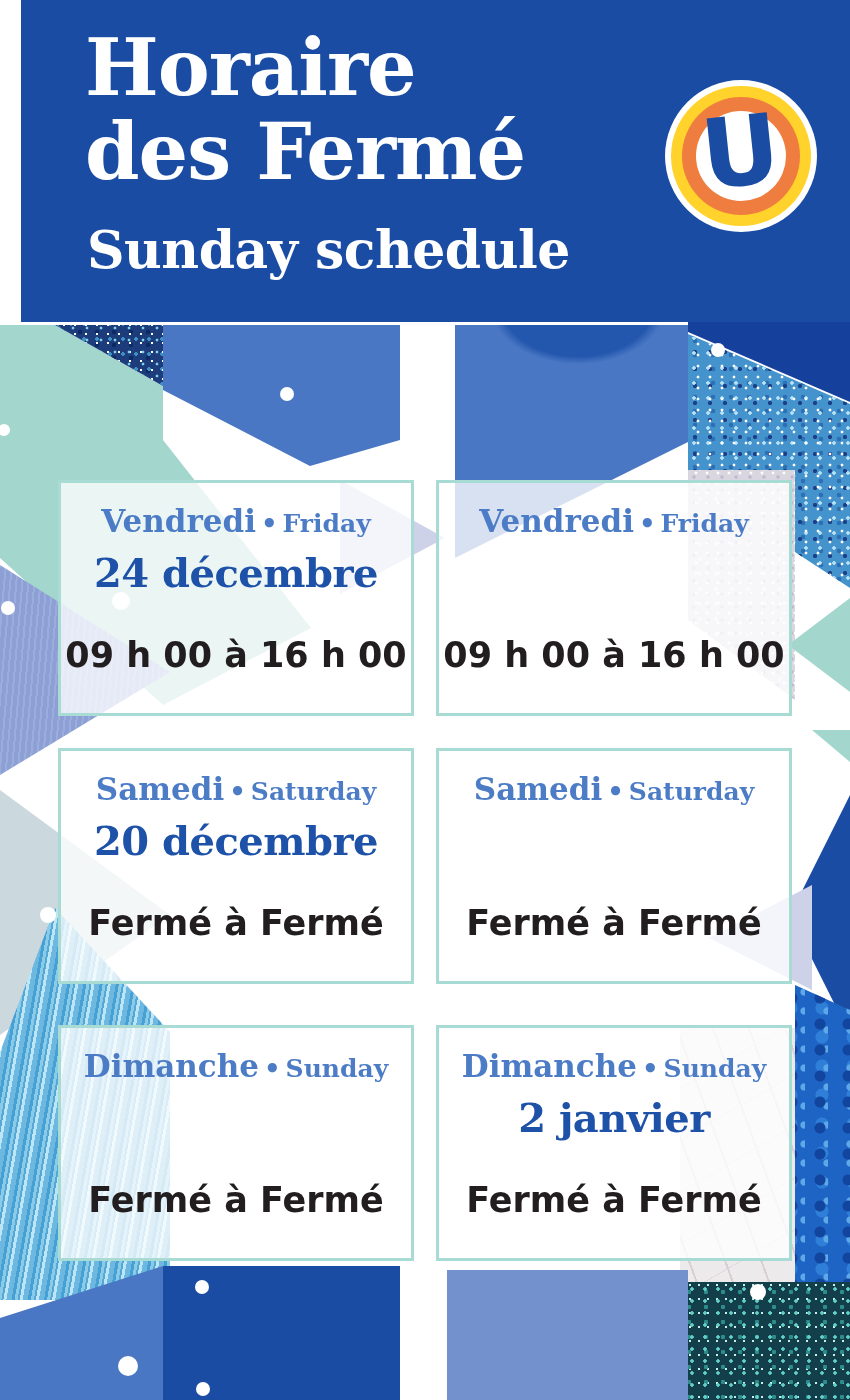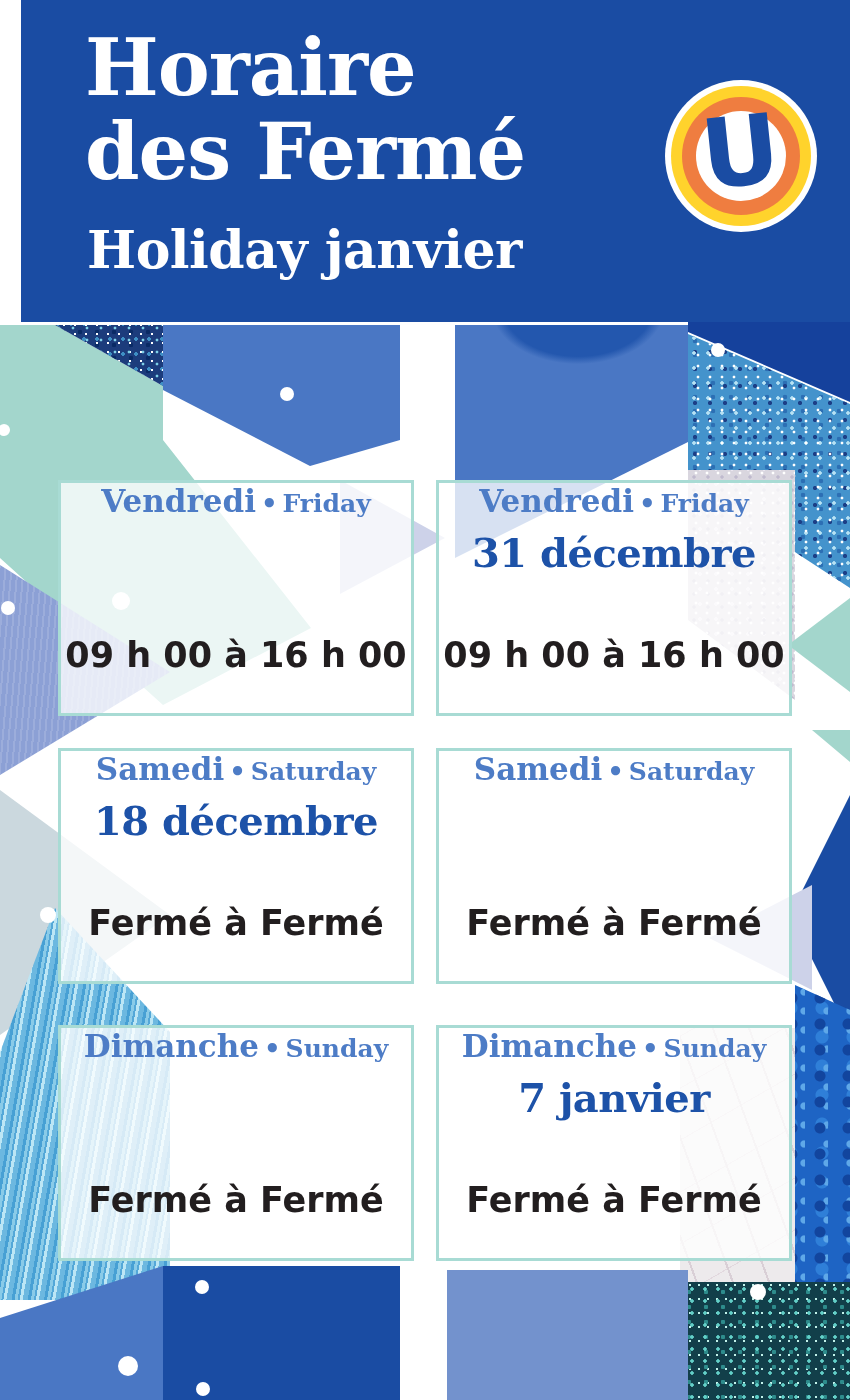--- a/index.html
+++ b/index.html
@@ -91,21 +91,21 @@
      background-image:
        radial-gradient(circle at 3px 5px,#63D0C8 1.5px,transparent 2px),
        radial-gradient(circle at 9px 2px,#2E8C8C 2px,transparent 2.5px),
        radial-gradient(circle at 6px 11px,#C2F2EA 1px,transparent 1.5px);
      background-size:13px 12px,17px 15px,9px 14px;}
   
   .dot{position:absolute;background:#ffffff;border-radius:50%;}
   
   .card{position:absolute;width:356px;height:236px;box-sizing:border-box;
         background:rgba(255,255,255,0.78);border:3px solid #A8DBD4;text-align:center;}
-  .card .day{font-weight:bold;color:#4D7CC6;font-size:31px;line-height:36px;white-space:nowrap;}
+  .card .day{margin-top:20px;font-weight:bold;color:#4D7CC6;font-size:31px;line-height:36px;white-space:nowrap;}
   .card .day .bullet{font-size:26px;padding:0 5px;}
   .card .day .en{font-size:25px;}
   .card .date{font-weight:bold;color:#1D52A8;font-size:40px;line-height:46px;letter-spacing:-0.5px;white-space:nowrap;}
   .card .date sup{font-size:0.55em;}
   .card .hours{position:absolute;left:0;right:0;top:152px;
         font-family:"DejaVu Sans",sans-serif;font-weight:bold;
         color:#221E1F;font-size:35px;white-space:nowrap;}
   .c1{left:58px;top:480px;} .c2{left:436px;top:480px;}
   .c3{left:58px;top:748px;} .c4{left:436px;top:748px;}
   .c5{left:58px;top:1025px;} .c6{left:436px;top:1025px;}
@@ -147,57 +147,57 @@
   <div class="dot" style="left:118px;top:1356px;width:20px;height:20px;"></div>
   <div class="dot" style="left:195px;top:1280px;width:14px;height:14px;"></div>
   <div class="dot" style="left:196px;top:1382px;width:14px;height:14px;"></div>
   <div class="dot" style="left:750px;top:1284px;width:16px;height:16px;"></div>
 
   <div class="header">
     <div class="title">
       <div>Horaire</div>
       <div>des Fermé</div>
     </div>
-    <div class="subtitle">Holiday janvier</div>
+    <div class="subtitle">Sunday schedule</div>
     <div class="logo">
       <div class="ring r-white"></div>
       <div class="ring r-yellow"></div>
       <div class="ring r-orange"></div>
       <div class="ring r-inner">
         <span class="logo-u">U</span>
       </div>
     </div>
   </div>
 
   <div class="card c1">
     <div class="day"><span>Vendredi</span><span class="bullet">•</span><span class="en">Friday</span></div>
+    <div class="date"><span>24 décembre</span><sup></sup><span></span></div>
     <div class="hours">09 h 00 à 16 h 00</div>
   </div>
 
   <div class="card c2">
     <div class="day"><span>Vendredi</span><span class="bullet">•</span><span class="en">Friday</span></div>
-    <div class="date"><span>31 décembre</span><sup></sup><span></span></div>
     <div class="hours">09 h 00 à 16 h 00</div>
   </div>
 
   <div class="card c3">
     <div class="day"><span>Samedi</span><span class="bullet">•</span><span class="en">Saturday</span></div>
-    <div class="date"><span>18 décembre</span><sup></sup><span></span></div>
+    <div class="date"><span>20 décembre</span><sup></sup><span></span></div>
     <div class="hours">Fermé à Fermé</div>
   </div>
 
   <div class="card c4">
     <div class="day"><span>Samedi</span><span class="bullet">•</span><span class="en">Saturday</span></div>
     <div class="hours">Fermé à Fermé</div>
   </div>
 
   <div class="card c5">
     <div class="day"><span>Dimanche</span><span class="bullet">•</span><span class="en">Sunday</span></div>
     <div class="hours">Fermé à Fermé</div>
   </div>
 
   <div class="card c6">
     <div class="day"><span>Dimanche</span><span class="bullet">•</span><span class="en">Sunday</span></div>
-    <div class="date"><span>7 janvier</span><sup></sup><span></span></div>
+    <div class="date"><span>2 janvier</span><sup></sup><span></span></div>
     <div class="hours">Fermé à Fermé</div>
   </div>
 
 </div>
 
 </body></html>

